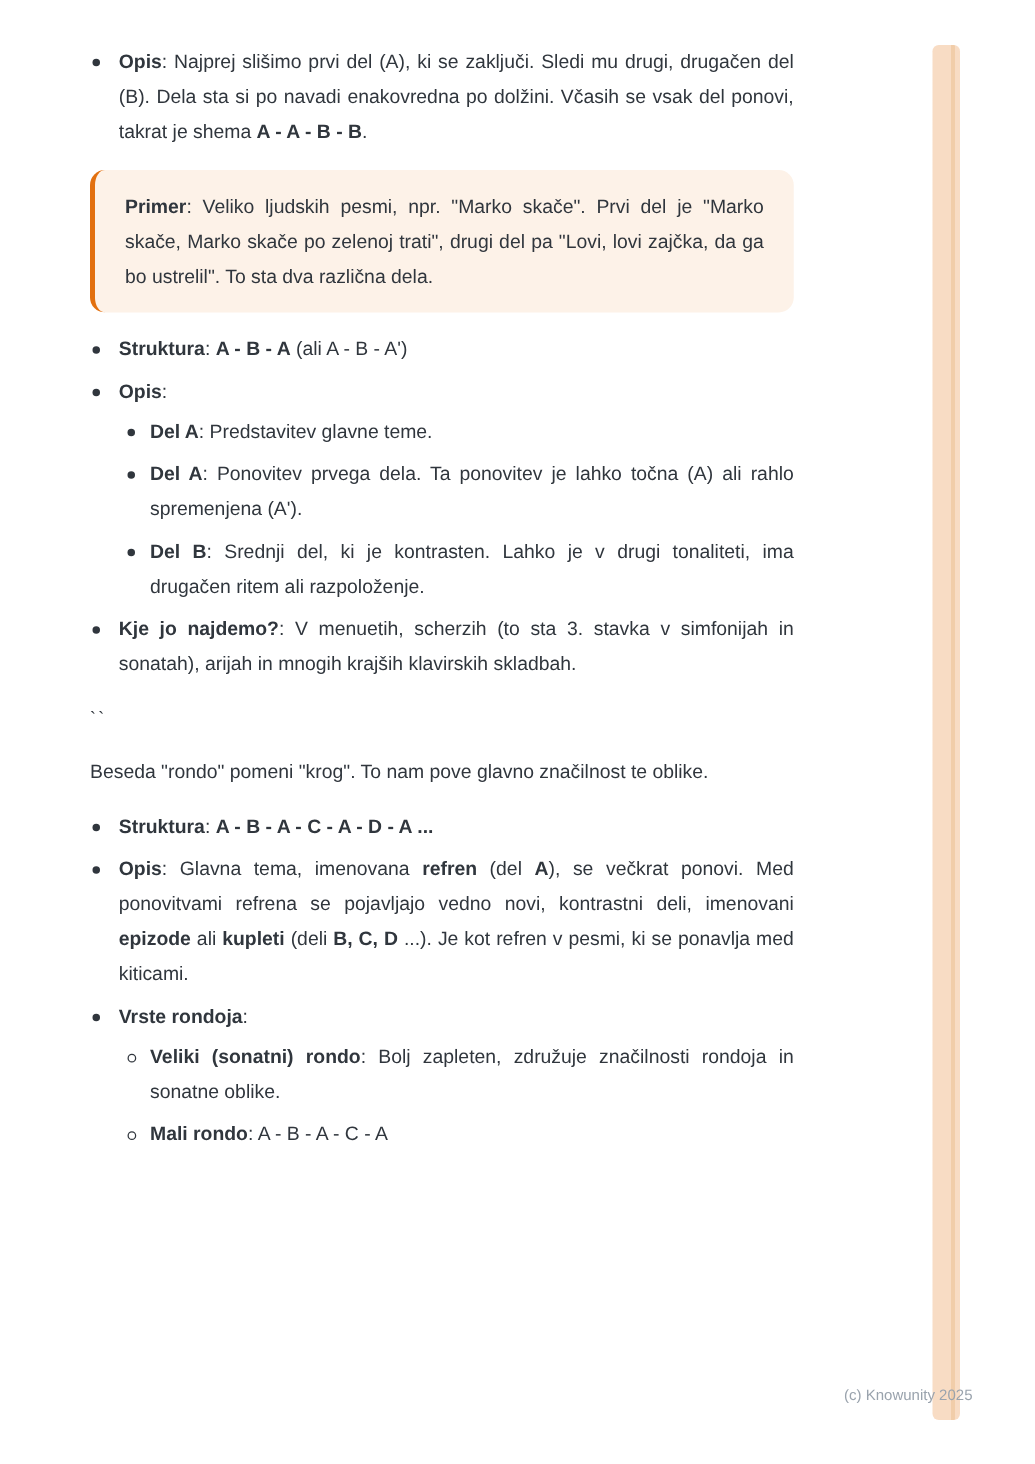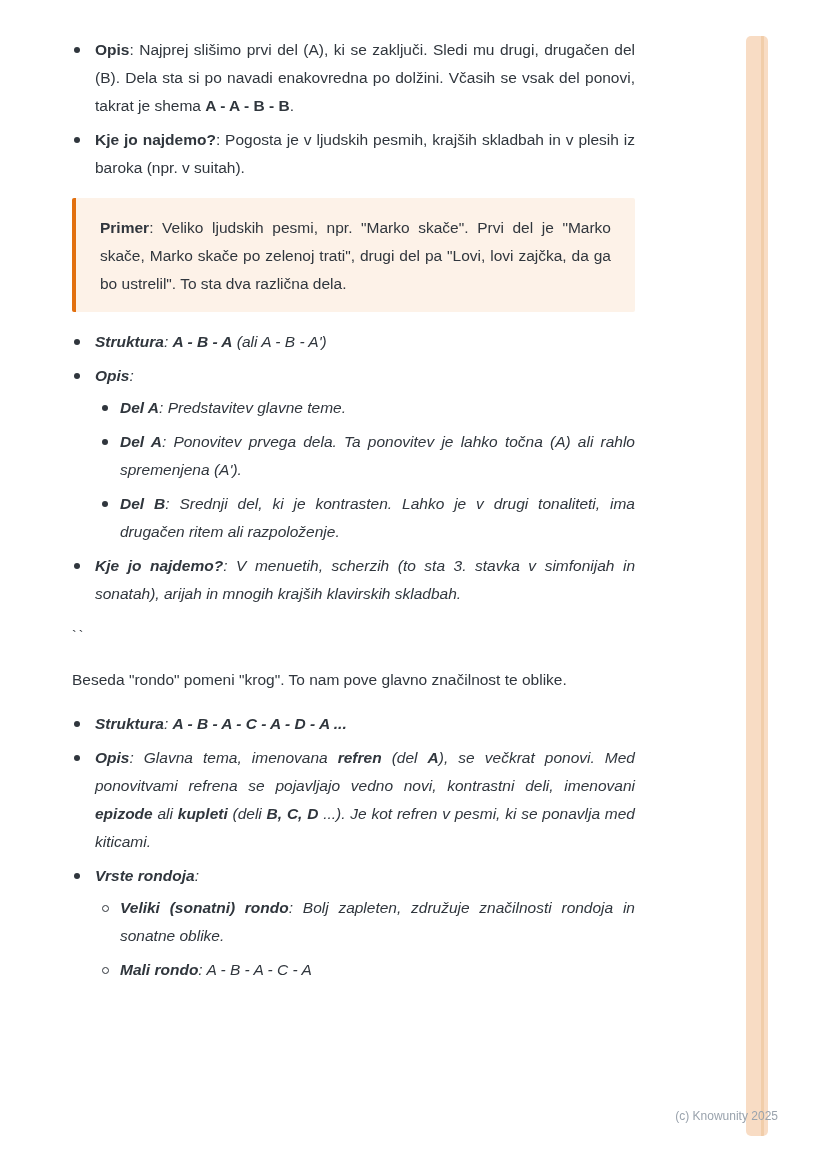--- a/index.html
+++ b/index.html
@@ -68,33 +68,33 @@
   
   .blist .blist { margin-top: 4px; }
   .blist .blist > li { margin-left: 5px; }
   .blist .blist .marker { flex: 0 0 20px; }
 
   .example-box {
     margin-top: 16px;
     padding: 16px 24px 14px 24px;
     background: var(--callout-bg, #fdf2e8);
     border-left: 4px solid var(--callout-border, #e2700f);
-    border-radius: 2px;
+    border-radius: 12px;
   }
   .example-box p { text-align: justify; }
 
   h2.section-heading {
     margin-top: 24px;
     font-size: 20px;
     line-height: 24px;
     font-weight: 700;
     color: var(--heading-orange, #f59a3c);
   }
   .para { margin-top: 16px; text-align: justify; }
-  .blist-block { margin-top: 16px; font-style: italic; }
+  .blist-block { margin-top: 16px; }
   .stray {
     margin-top: 14px;
     font-size: 14px;
     letter-spacing: 2px;
   }
   .footer {
     position: absolute;
     right: 50px;
     bottom: 48px;
     font-size: 12px;
@@ -108,24 +108,20 @@
 <div class="page">
 
   <div class="edge-strip"></div>
 
   <div class="content">
 
     <ul class="blist">
       <li>
         <span class="marker dot"></span>
         <div class="litext"><strong>Opis</strong><span>: Najprej slišimo prvi del (A), ki se zaključi. Sledi mu drugi, drugačen del (B). Dela sta si po navadi enakovredna po dolžini. Včasih se vsak del ponovi, takrat je shema </span><strong>A - A - B - B</strong><span>.</span></div>
-      </li>
-      <li>
-        <span class="marker dot"></span>
-        <div class="litext"><strong>Kje jo najdemo?</strong><span>: Pogosta je v ljudskih pesmih, krajših skladbah in v plesih iz baroka (npr. v suitah).</span></div>
       </li>
     </ul>
 
     <div class="example-box">
       <p><strong>Primer</strong><span>: Veliko ljudskih pesmi, npr. "Marko skače". Prvi del je "Marko skače, Marko skače po zelenoj trati", drugi del pa "Lovi, lovi zajčka, da ga bo ustrelil". To sta dva različna dela.</span></p>
     </div>
 
 
     <ul class="blist blist-block">
       <li>

